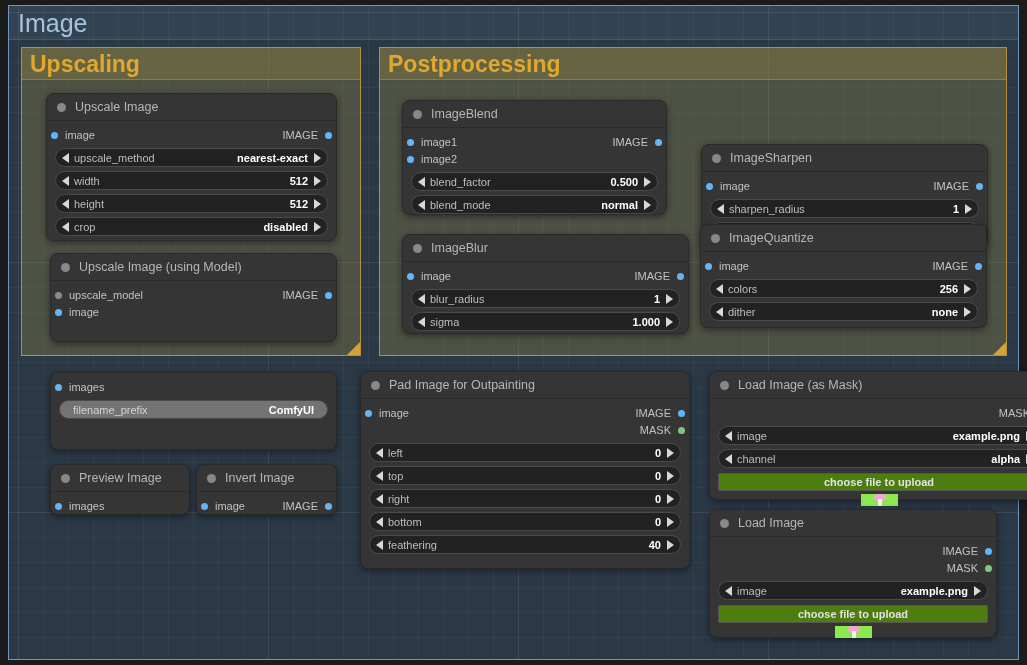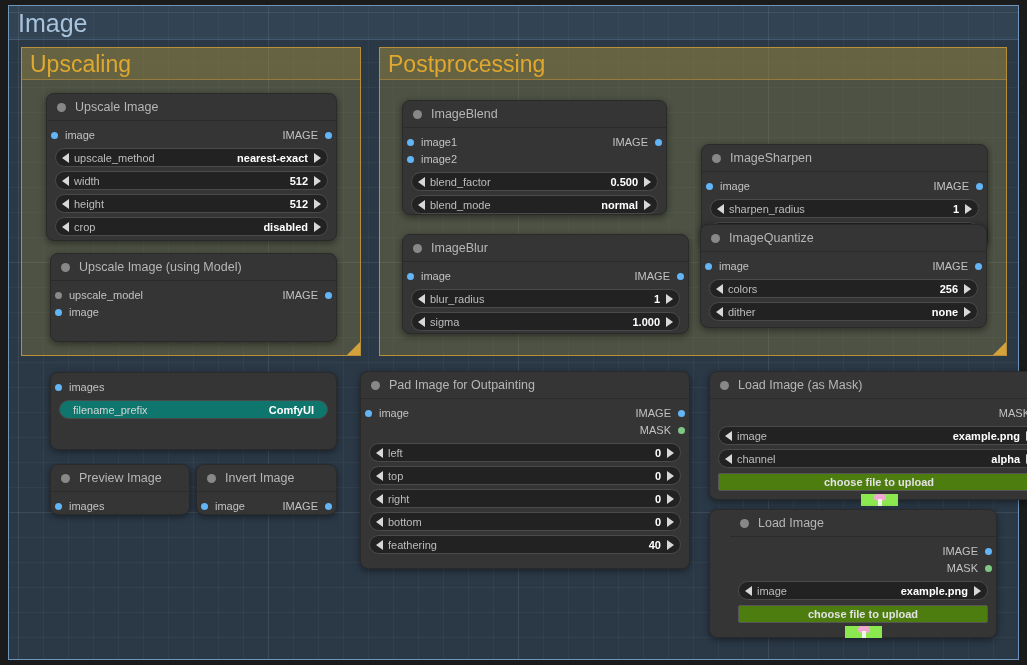--- a/index.html
+++ b/index.html
@@ -60,20 +60,21 @@
     left: 0; top: 0;
     width: 100%;
     height: 32px;
     line-height: 32px;
     padding-left: 8px;
     box-sizing: border-box;
     font-size: 23px;
     color: #e0a82e;
     background: rgba(190,160,60,0.22);
     border-bottom: 1px solid rgba(185,143,58,0.55);
+    font-weight: bold;
   }
   .group-resize {
     position: absolute;
     right: 0; bottom: 0;
     width: 0; height: 0;
     border-style: solid;
     border-width: 0 0 13px 13px;
     border-color: transparent transparent #d3a23a transparent;
   }
   
@@ -173,21 +174,21 @@
   }
   .widget .w-val {
     font-size: 11px;
     color: #ffffff;
     font-weight: bold;
     margin-left: auto;
     margin-right: 6px;
     white-space: nowrap;
   }
   .widget.text-widget {
-    background: #0f766e;
+    background: #737373;
     justify-content: space-between;
     padding: 0 13px;
   }
   .widget.text-widget .w-name {
     margin-left: 0;
     color: #d4d4d4;
   }
   .widget.text-widget .w-val { margin-right: 0; }
   .btn-widget {
     height: 18px;
@@ -592,21 +593,21 @@
         <span class="arr arr-l"></span>
         <span class="w-name">channel</span>
         <span class="w-val">alpha</span>
         <span class="arr arr-r"></span>
       </div>
       <div class="btn-widget">choose file to upload</div>
       <div class="thumb"></div>
     </div>
   </div>
 
-  <div class="node" style="left:709px; top:509px; width:288px; height:129px;padding-left:20px;">
+  <div class="node" style="left:709px; top:509px; width:288px; height:129px;">
     <div class="node-header">
       <span class="node-dot"></span>
       <span class="node-title">Load Image</span>
     </div>
     <div class="node-body">
       <div class="slots">
         <div class="slot-row">
           <span class="slot-out">
             <span class="slot-label">IMAGE</span>
             <span class="dot dot-image"></span>

